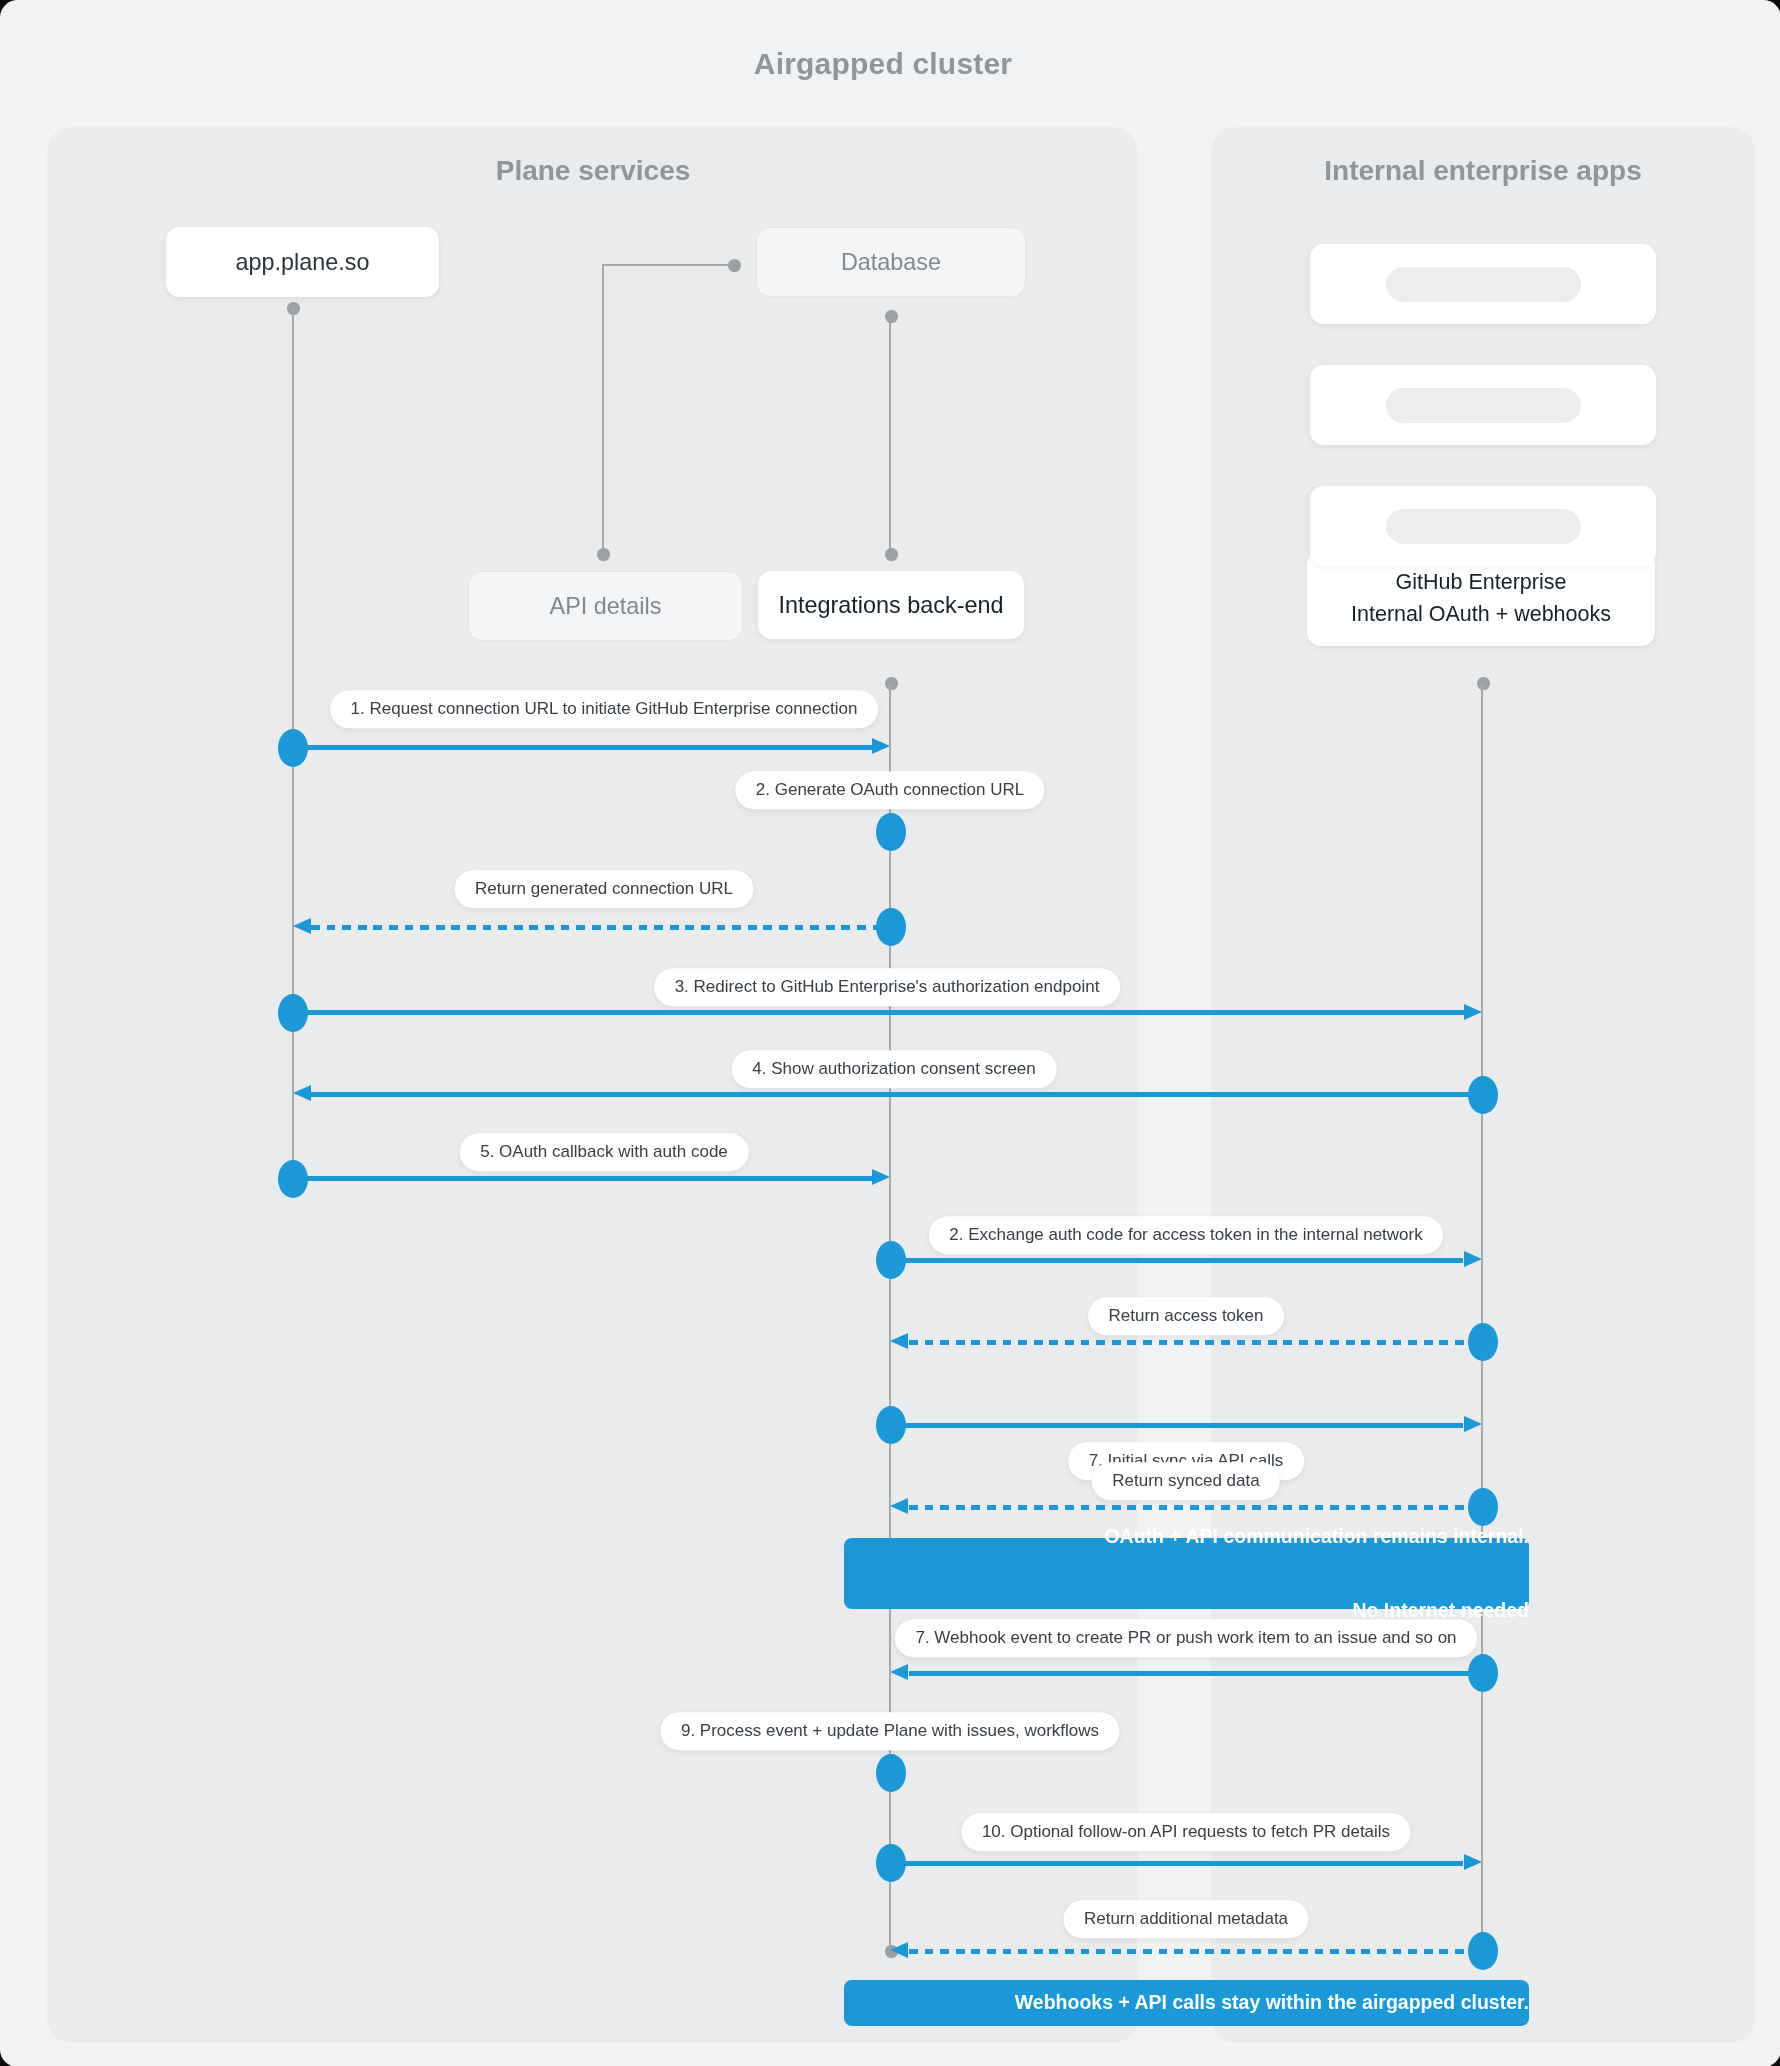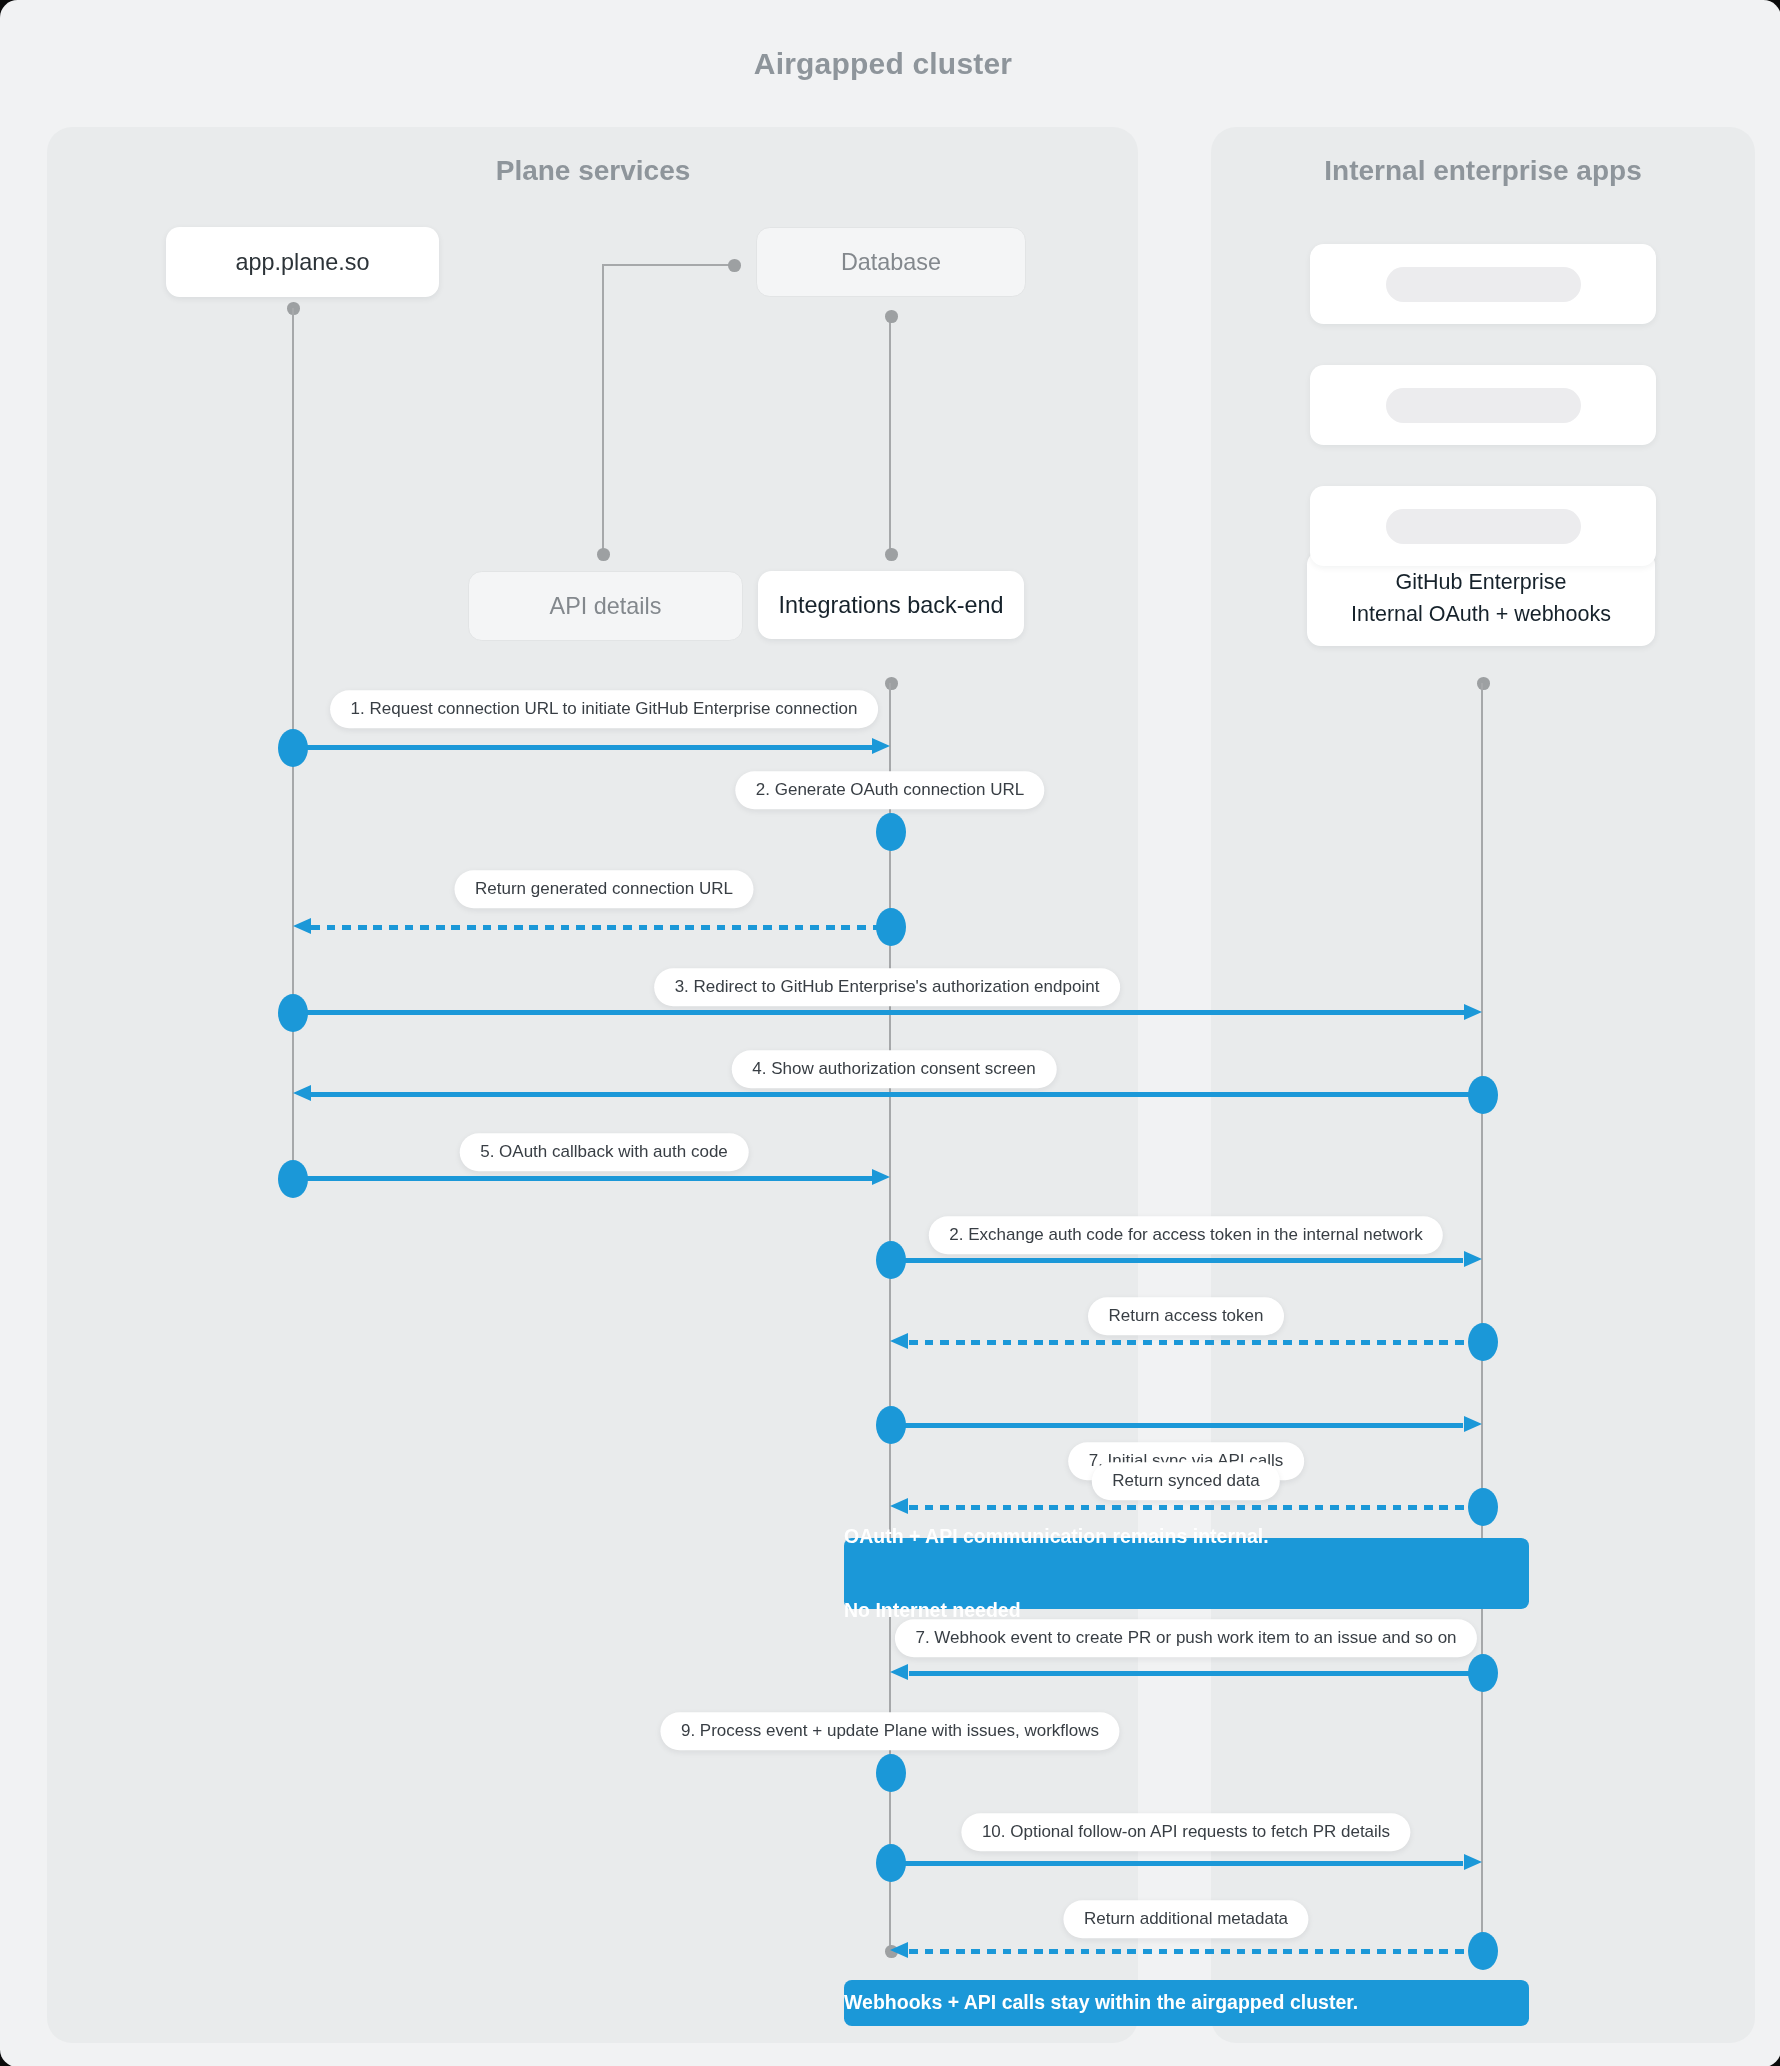--- a/index.html
+++ b/index.html
@@ -46,21 +46,21 @@
     background:repeating-linear-gradient(90deg,#1b98d8 0 8.8px,rgba(0,0,0,0) 8.8px 15.6px);
   }
   .head-right{position:absolute;width:0;height:0;border-top:8.8px solid transparent;
     border-bottom:8.8px solid transparent;border-left:18.5px solid #1b98d8;}
   .head-left{position:absolute;width:0;height:0;border-top:8.8px solid transparent;
     border-bottom:8.8px solid transparent;border-right:18.5px solid #1b98d8;}
   .dot-blue{position:absolute;width:30px;height:38px;border-radius:50%;background:#1b98d8;}
   .banner{
     position:absolute;left:844px;width:685px;background:#1b98d8;border-radius:7.8px;
     color:#ffffff;font-weight:700;display:flex;flex-direction:column;
-    align-items:flex-start;justify-content:center;text-align:center;font-size:19.5px;line-height:1.5;gap:44px;
+    align-items:flex-end;justify-content:center;text-align:center;font-size:19.5px;line-height:1.5;gap:44px;
   }
   .msg{display:contents;}
 </style>
 </head>
 <body>
 
 <div class="canvas">
 
   <div class="diagram-title">Airgapped cluster</div>
 

